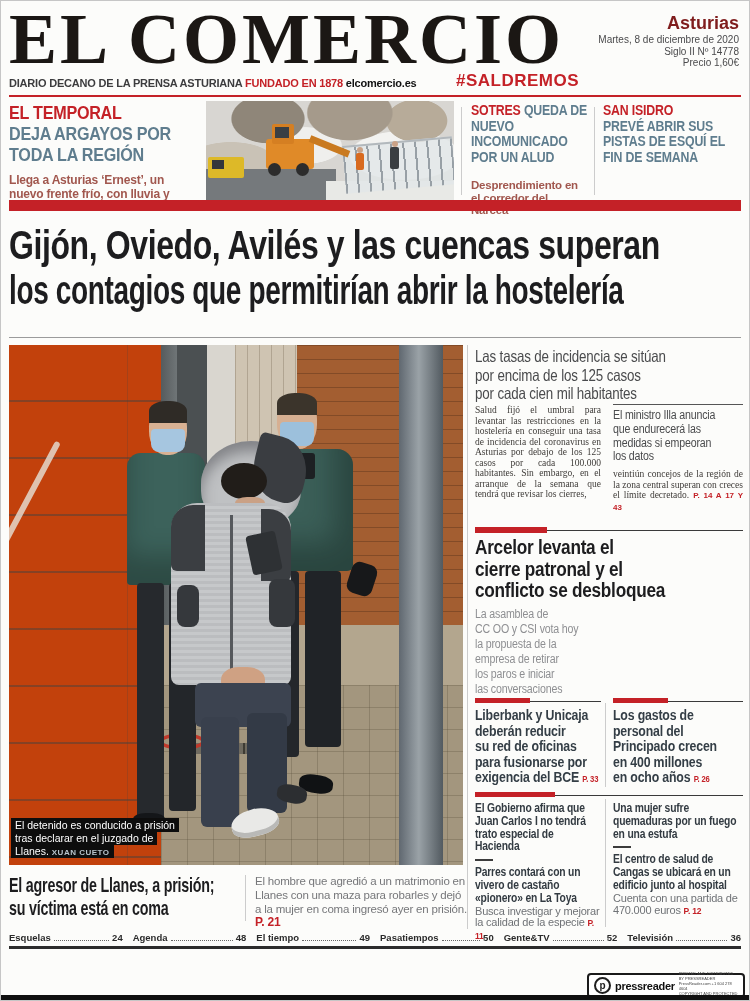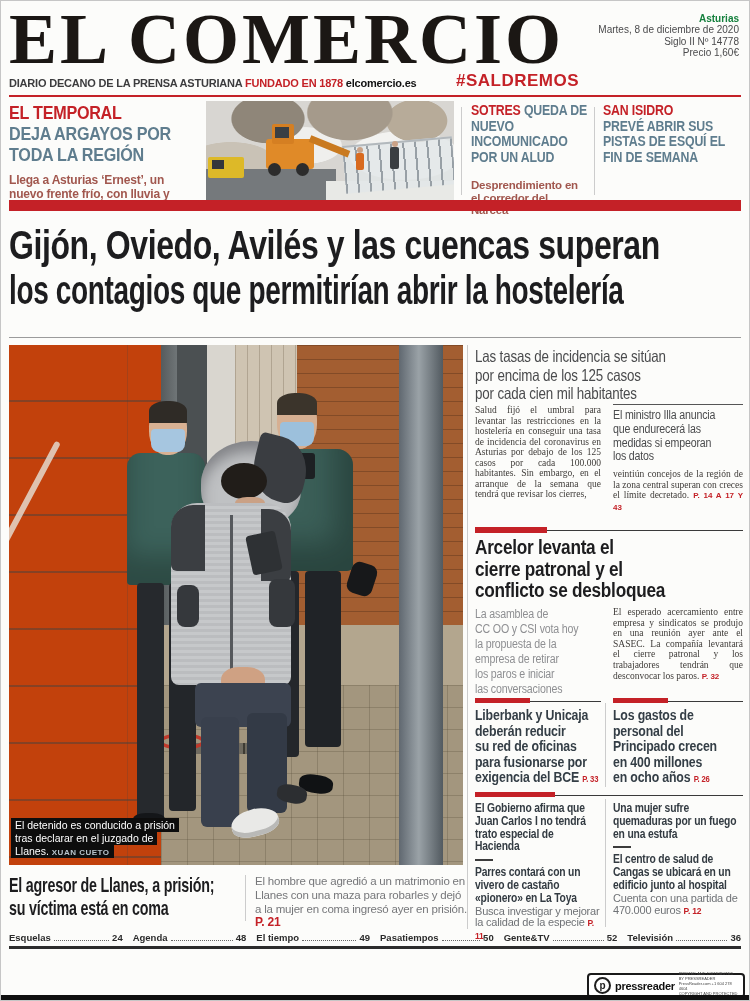--- a/index.html
+++ b/index.html
@@ -30,21 +30,21 @@
 </style>
 </head>
 <body>
 
 <div id="page">
 
   <div class="abs" style="left:8px;top:2px;font-family:'Liberation Serif',serif;font-weight:bold;
        font-size:72px;letter-spacing:3px;color:#1b1714;line-height:72px;">EL COMERCIO</div>
 
   <div class="abs" style="right:10px;top:12px;text-align:right;color:#4a4a4c;">
-    <div style="font-size:10px;font-weight:bold;color:#15803d;">Asturias</div>
+    <div style="font-size:18px;font-weight:bold;color:#7f1d1d;">Asturias</div>
     <div style="font-size:10px;line-height:11.5px;">Martes, 8 de diciembre de 2020</div>
     <div style="font-size:10px;line-height:11.5px;">Siglo II Nº 14778</div>
     <div style="font-size:10px;line-height:11.5px;">Precio 1,60€</div>
   </div>
 
   <div class="abs nw" style="left:8px;top:76px;font-size:11px;font-weight:bold;letter-spacing:-0.2px;">
     <span style="color:#3c3c3e;">DIARIO DECANO DE LA PRENSA ASTURIANA</span>
     <span class="red">FUNDADO EN 1878</span>
     <span style="color:#111;">elcomercio.es</span>
   </div>
@@ -223,24 +223,20 @@
     <div class="nw sq" style="transform:scaleX(0.86);">conflicto se desbloquea</div>
   </div>
   <div class="abs" style="left:474px;top:606px;color:#8e8f92;font-size:12.5px;line-height:15px;letter-spacing:-0.2px;">
     <div class="nw sq" style="transform:scaleX(0.85);">La asamblea de</div>
     <div class="nw sq" style="transform:scaleX(0.85);">CC OO y CSI vota hoy</div>
     <div class="nw sq" style="transform:scaleX(0.85);">la propuesta de la</div>
     <div class="nw sq" style="transform:scaleX(0.85);">empresa de retirar</div>
     <div class="nw sq" style="transform:scaleX(0.85);">los paros e iniciar</div>
     <div class="nw sq" style="transform:scaleX(0.85);">las conversaciones</div>
   </div>
-  <div class="abs serif" style="left:612px;top:606px;width:130px;font-size:9.5px;line-height:10.6px;">
-    <span>El esperado acercamiento entre empresa y sindicatos se produjo en una reunión ayer ante el SASEC. La compañía levantará el cierre patronal y los trabajadores tendrán que desconvocar los paros.</span>
-    <span class="pg" style="font-family:'Liberation Sans',sans-serif;font-size:8px;">P. 32</span>
-  </div>
 
   <div class="abs accent-line" style="left:474px;top:700px;width:126px;"></div>
   <div class="abs accent-red" style="left:474px;top:697px;width:55px;"></div>
   <div class="abs accent-line" style="left:612px;top:700px;width:130px;"></div>
   <div class="abs accent-red" style="left:612px;top:697px;width:55px;"></div>
   <div class="abs vrule" style="left:604px;top:702px;height:84px;"></div>
 
   <div class="abs" style="left:474px;top:707px;color:#343e46;font-weight:bold;font-size:14.5px;line-height:15.5px;letter-spacing:-0.2px;">
     <div class="nw sq" style="transform:scaleX(0.85);">Liberbank y Unicaja</div>
     <div class="nw sq" style="transform:scaleX(0.85);">deberán reducir</div>

